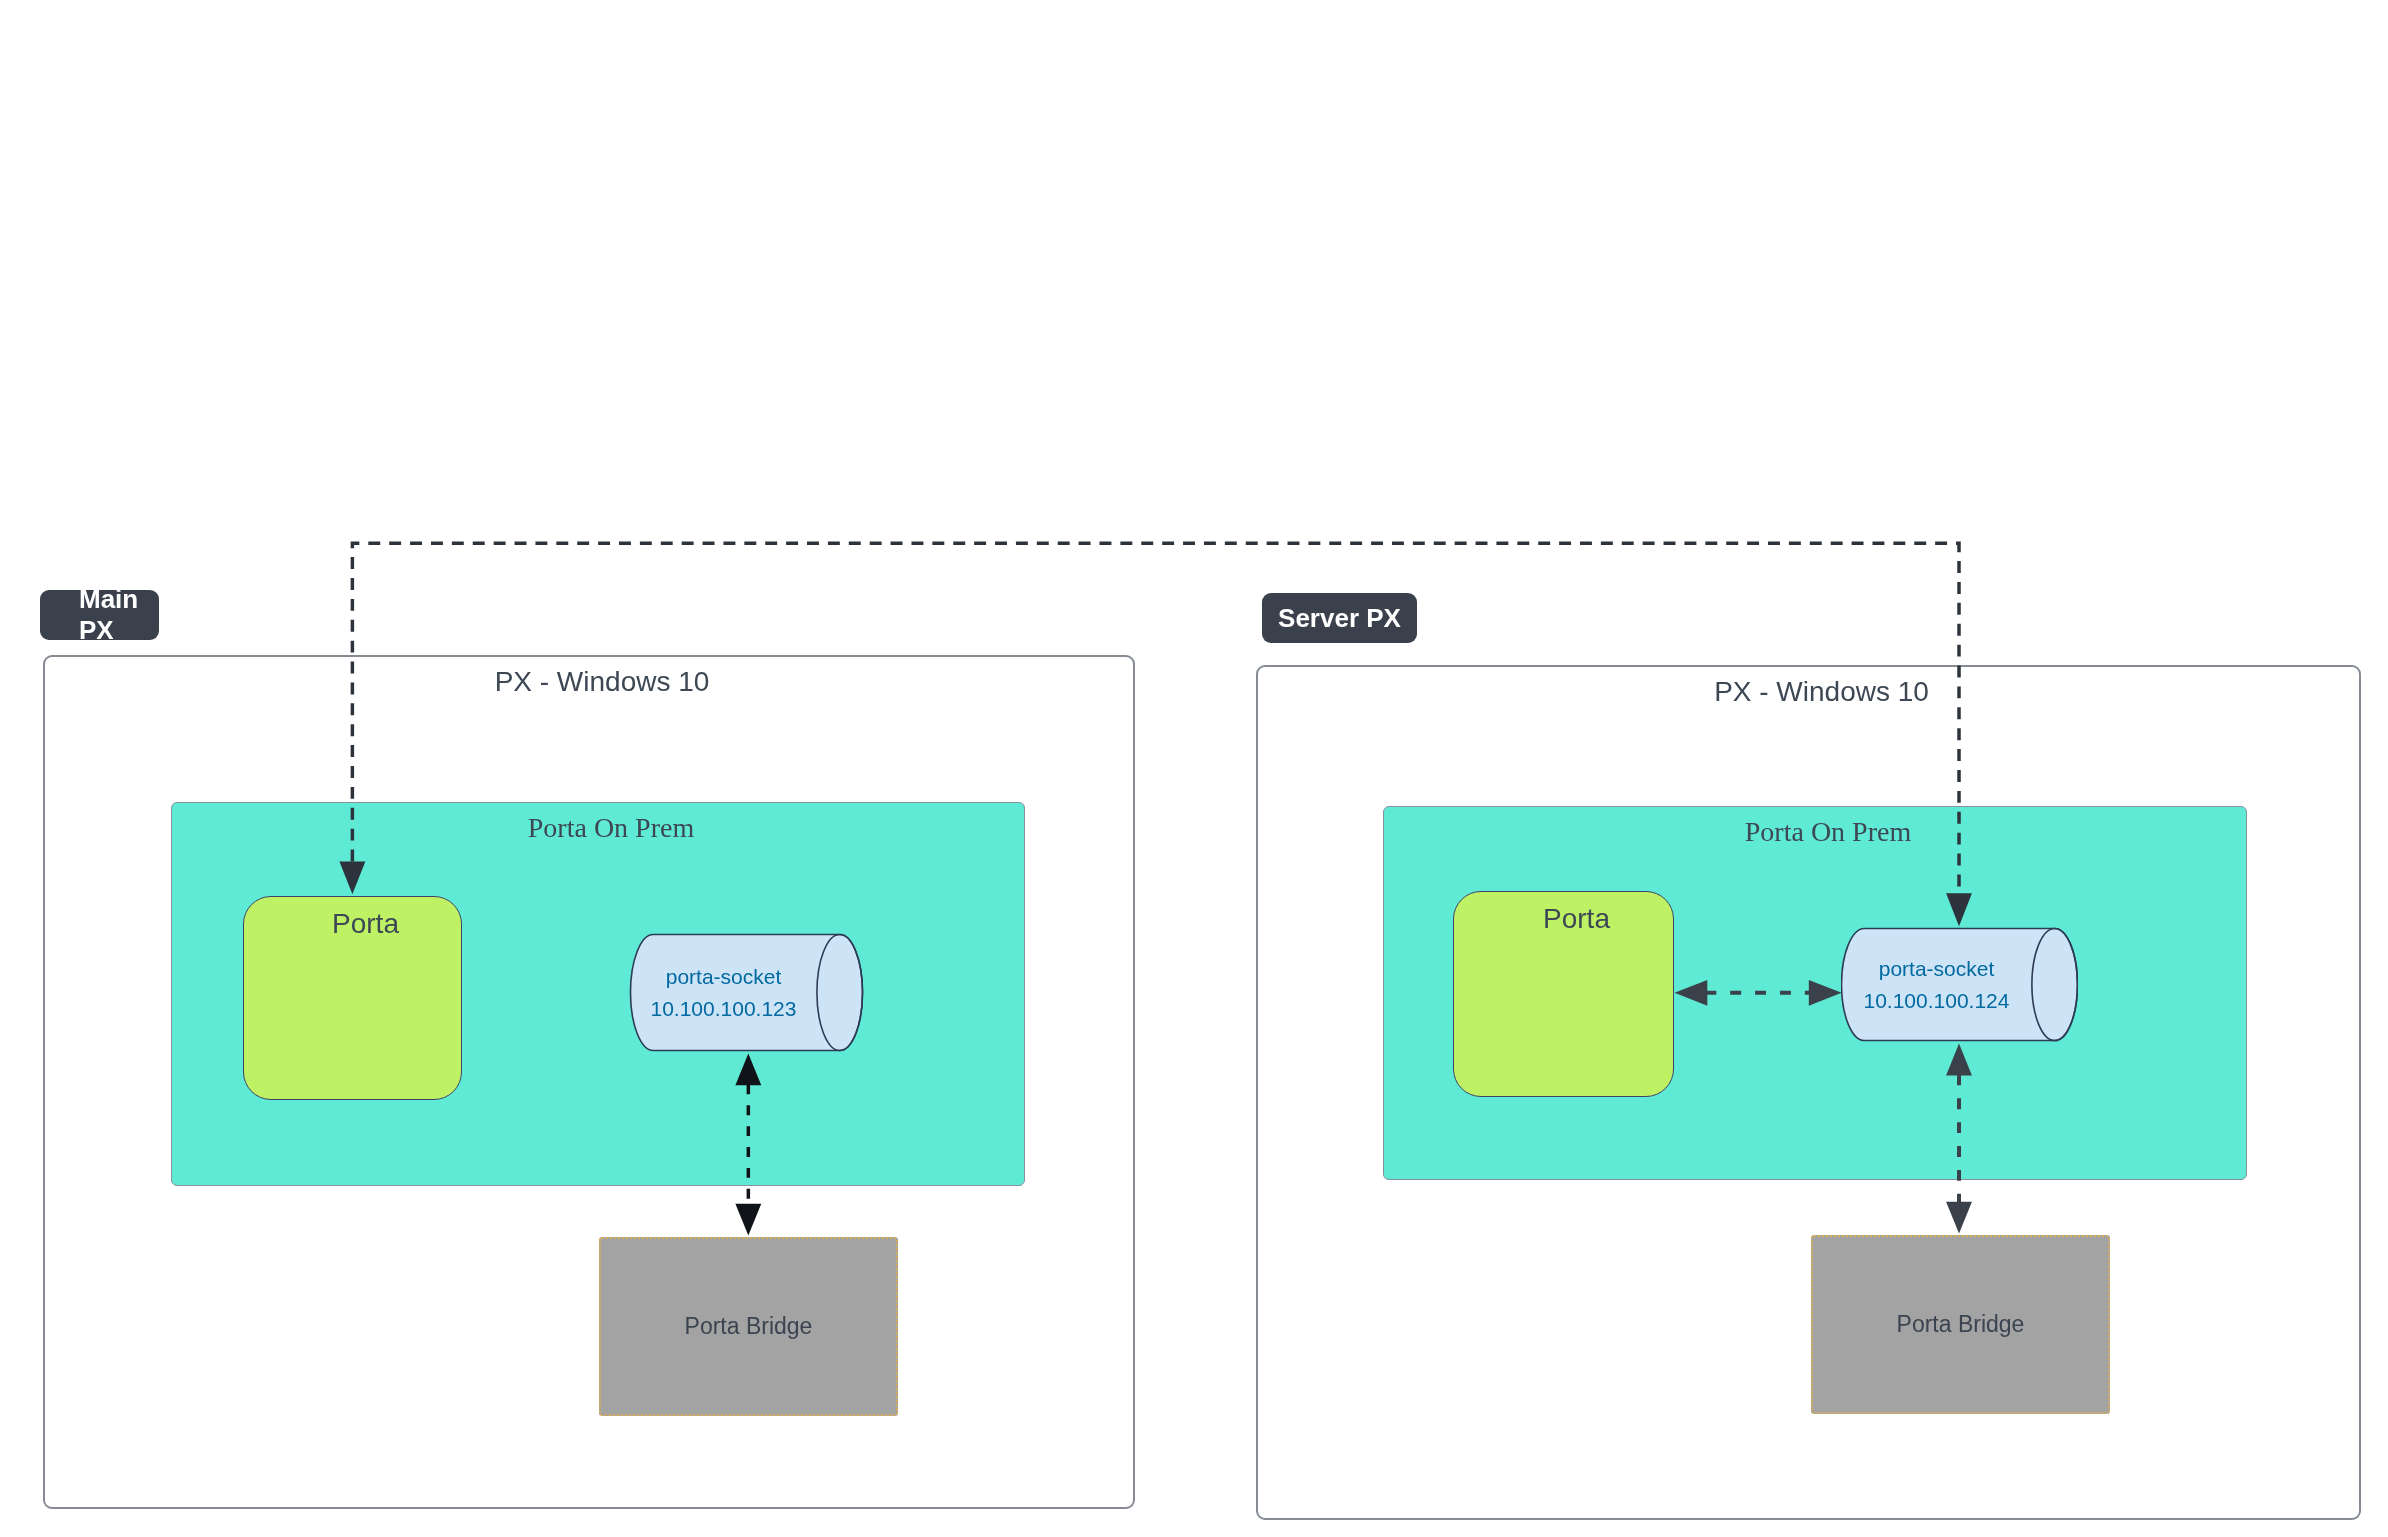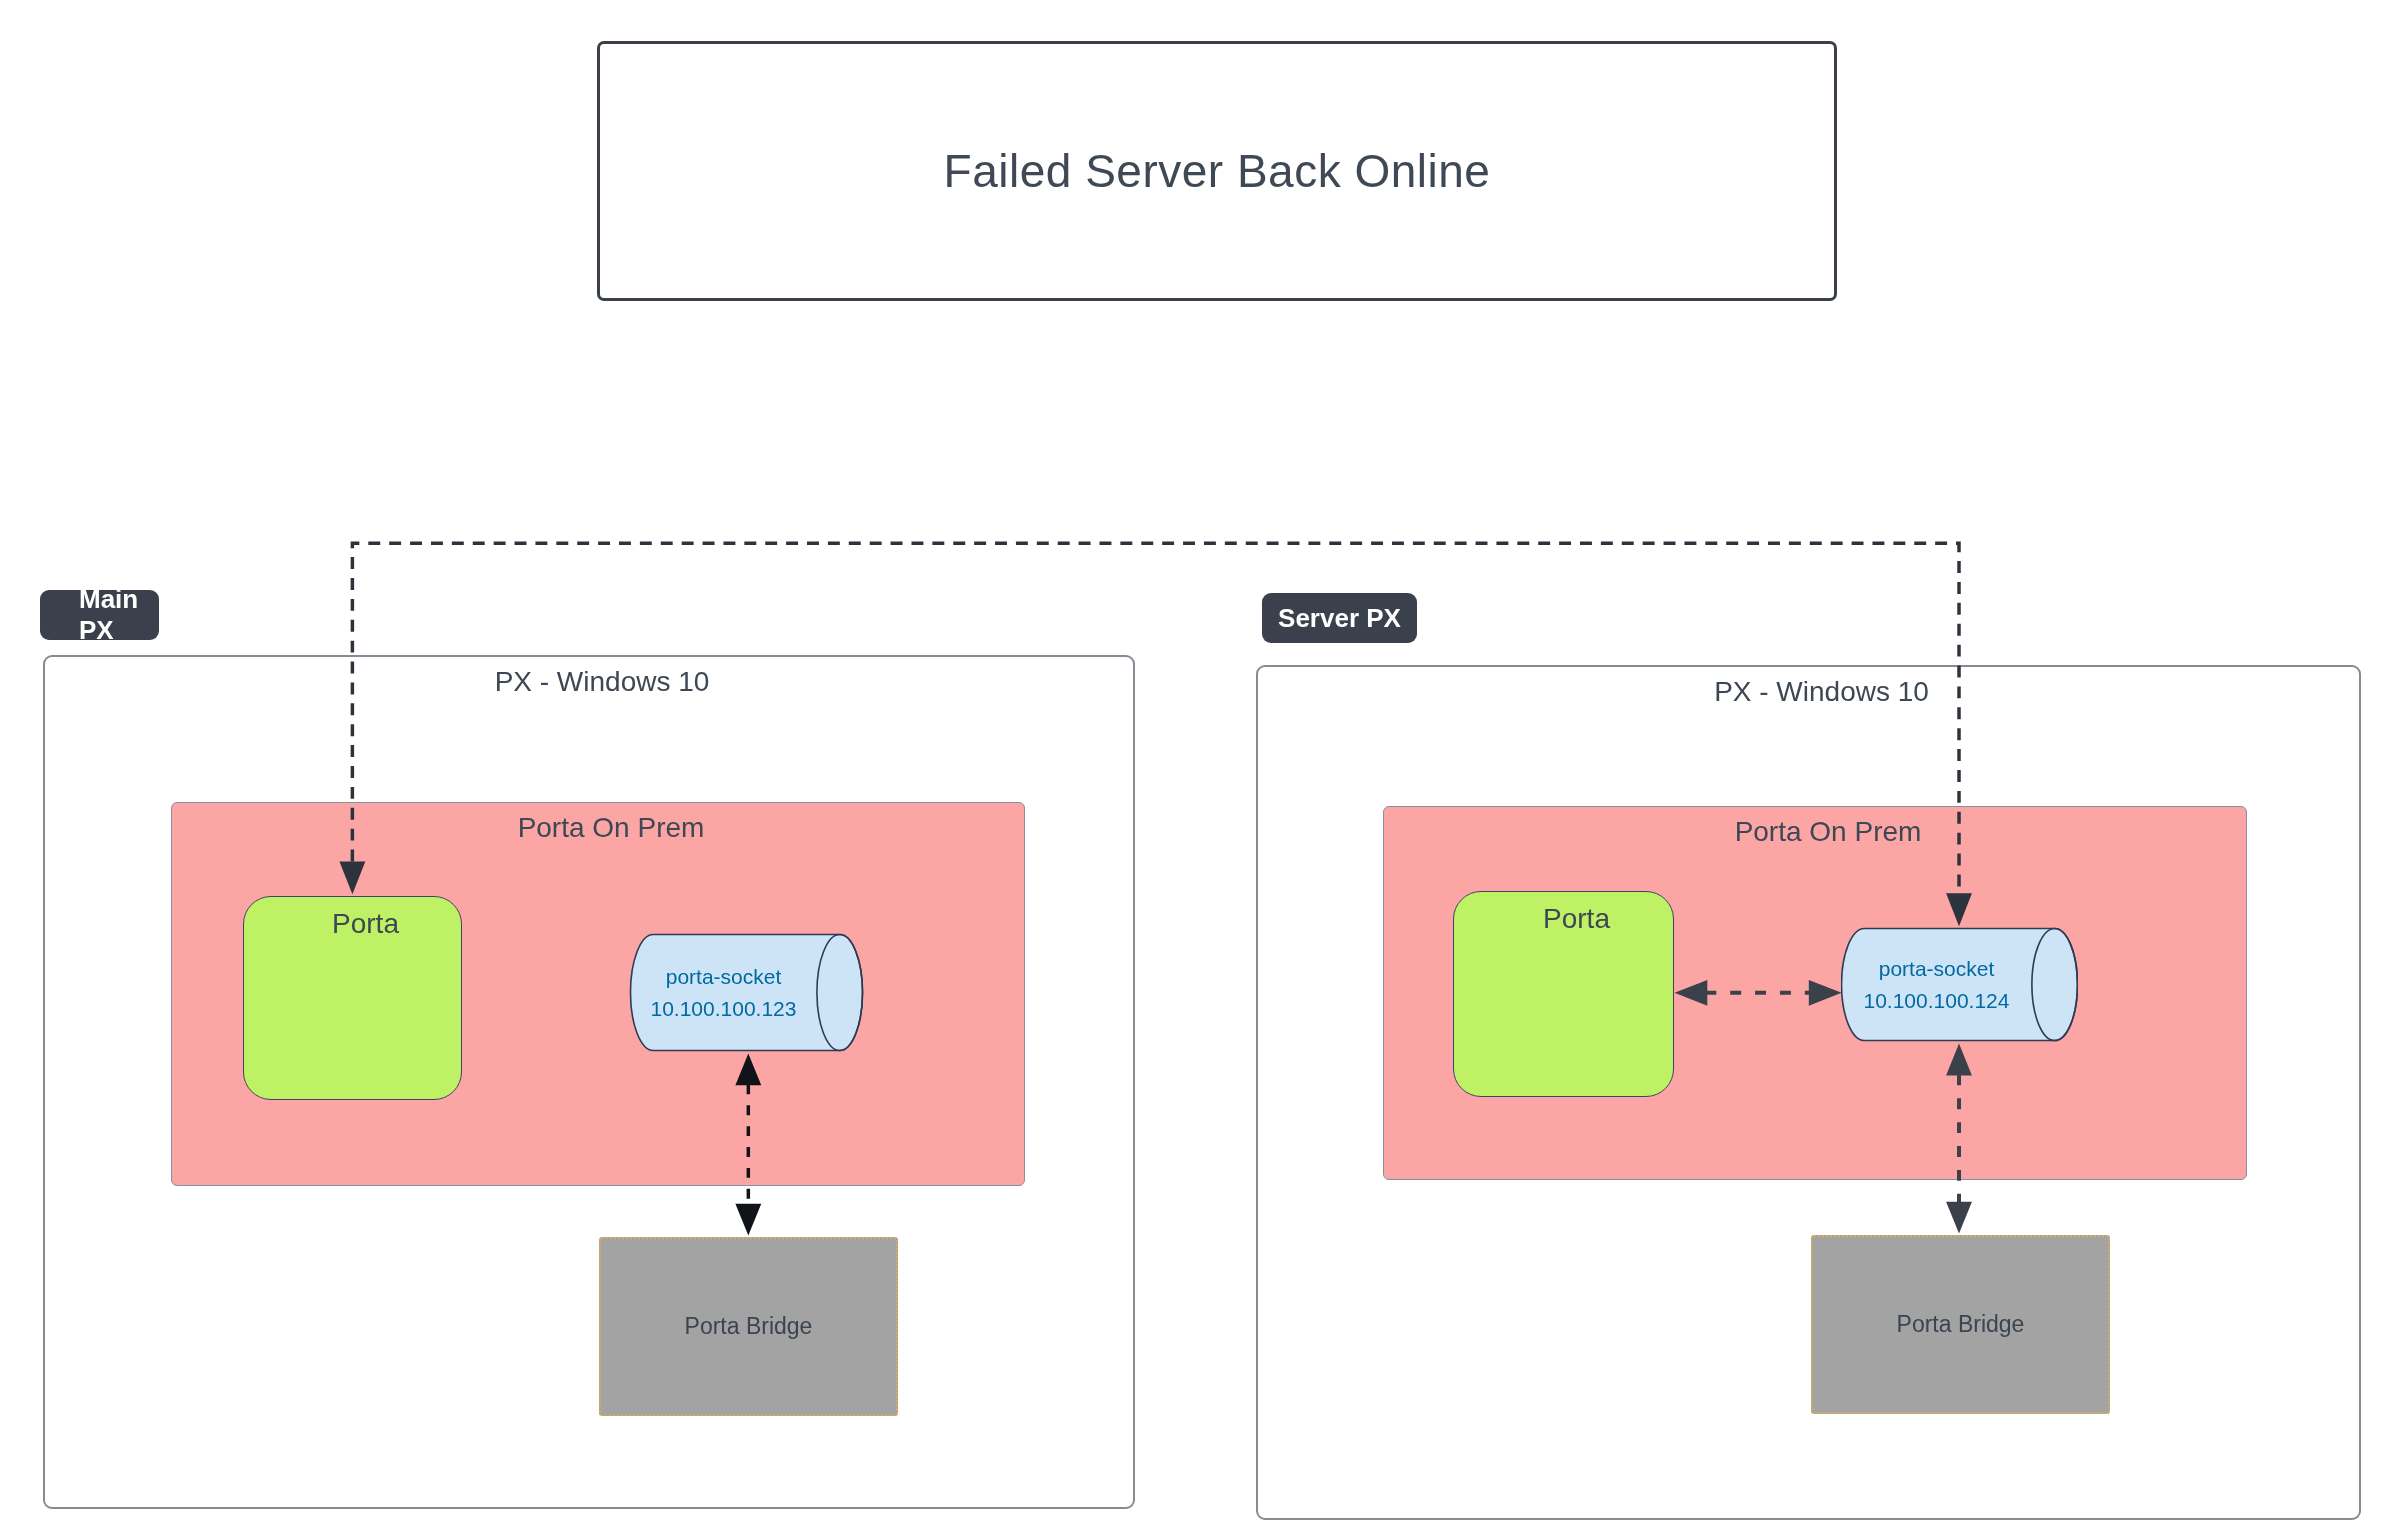--- a/index.html
+++ b/index.html
@@ -55,24 +55,25 @@
     position: absolute;
     left: 0; right: 0; top: 9px;
     text-align: center;
     font-size: 28px;
     color: #3d4854;
     margin-left: 26px;
   }
 
   
   .zone {
-    background: #fca5a5;
+    background: #5eead4;
     border: 1.5px solid #8690a1;
     border-radius: 6px;
     box-sizing: border-box;
+    font-family: Liberation Serif, serif;
   }
 
   
   .porta {
     background: #bef264;
     border: 1.5px solid #3f4168;
     border-radius: 28px;
     box-sizing: border-box;
   }
   .porta .box-label { top: 11px; }
@@ -99,23 +100,20 @@
   svg.overlay {
     left: 0; top: 0;
     pointer-events: none;
   }
 </style>
 </head>
 <body>
 
 <div class="canvas">
 
-  <div class="abs title-box">
-    <span class="title-text">Failed Server Back Online</span>
-  </div>
 
   <div class="abs badge" style="left:40px; top:590px; width:119px;padding-left:39px;">Main PX</div>
 
   <div class="abs outer" style="left:43px; top:655px; width:1092px; height:854px;">
     <div class="box-label">PX - Windows 10</div>
   </div>
 
   <div class="abs zone" style="left:171px; top:802px; width:854px; height:384px;">
     <div class="box-label">Porta On Prem</div>
   </div>

